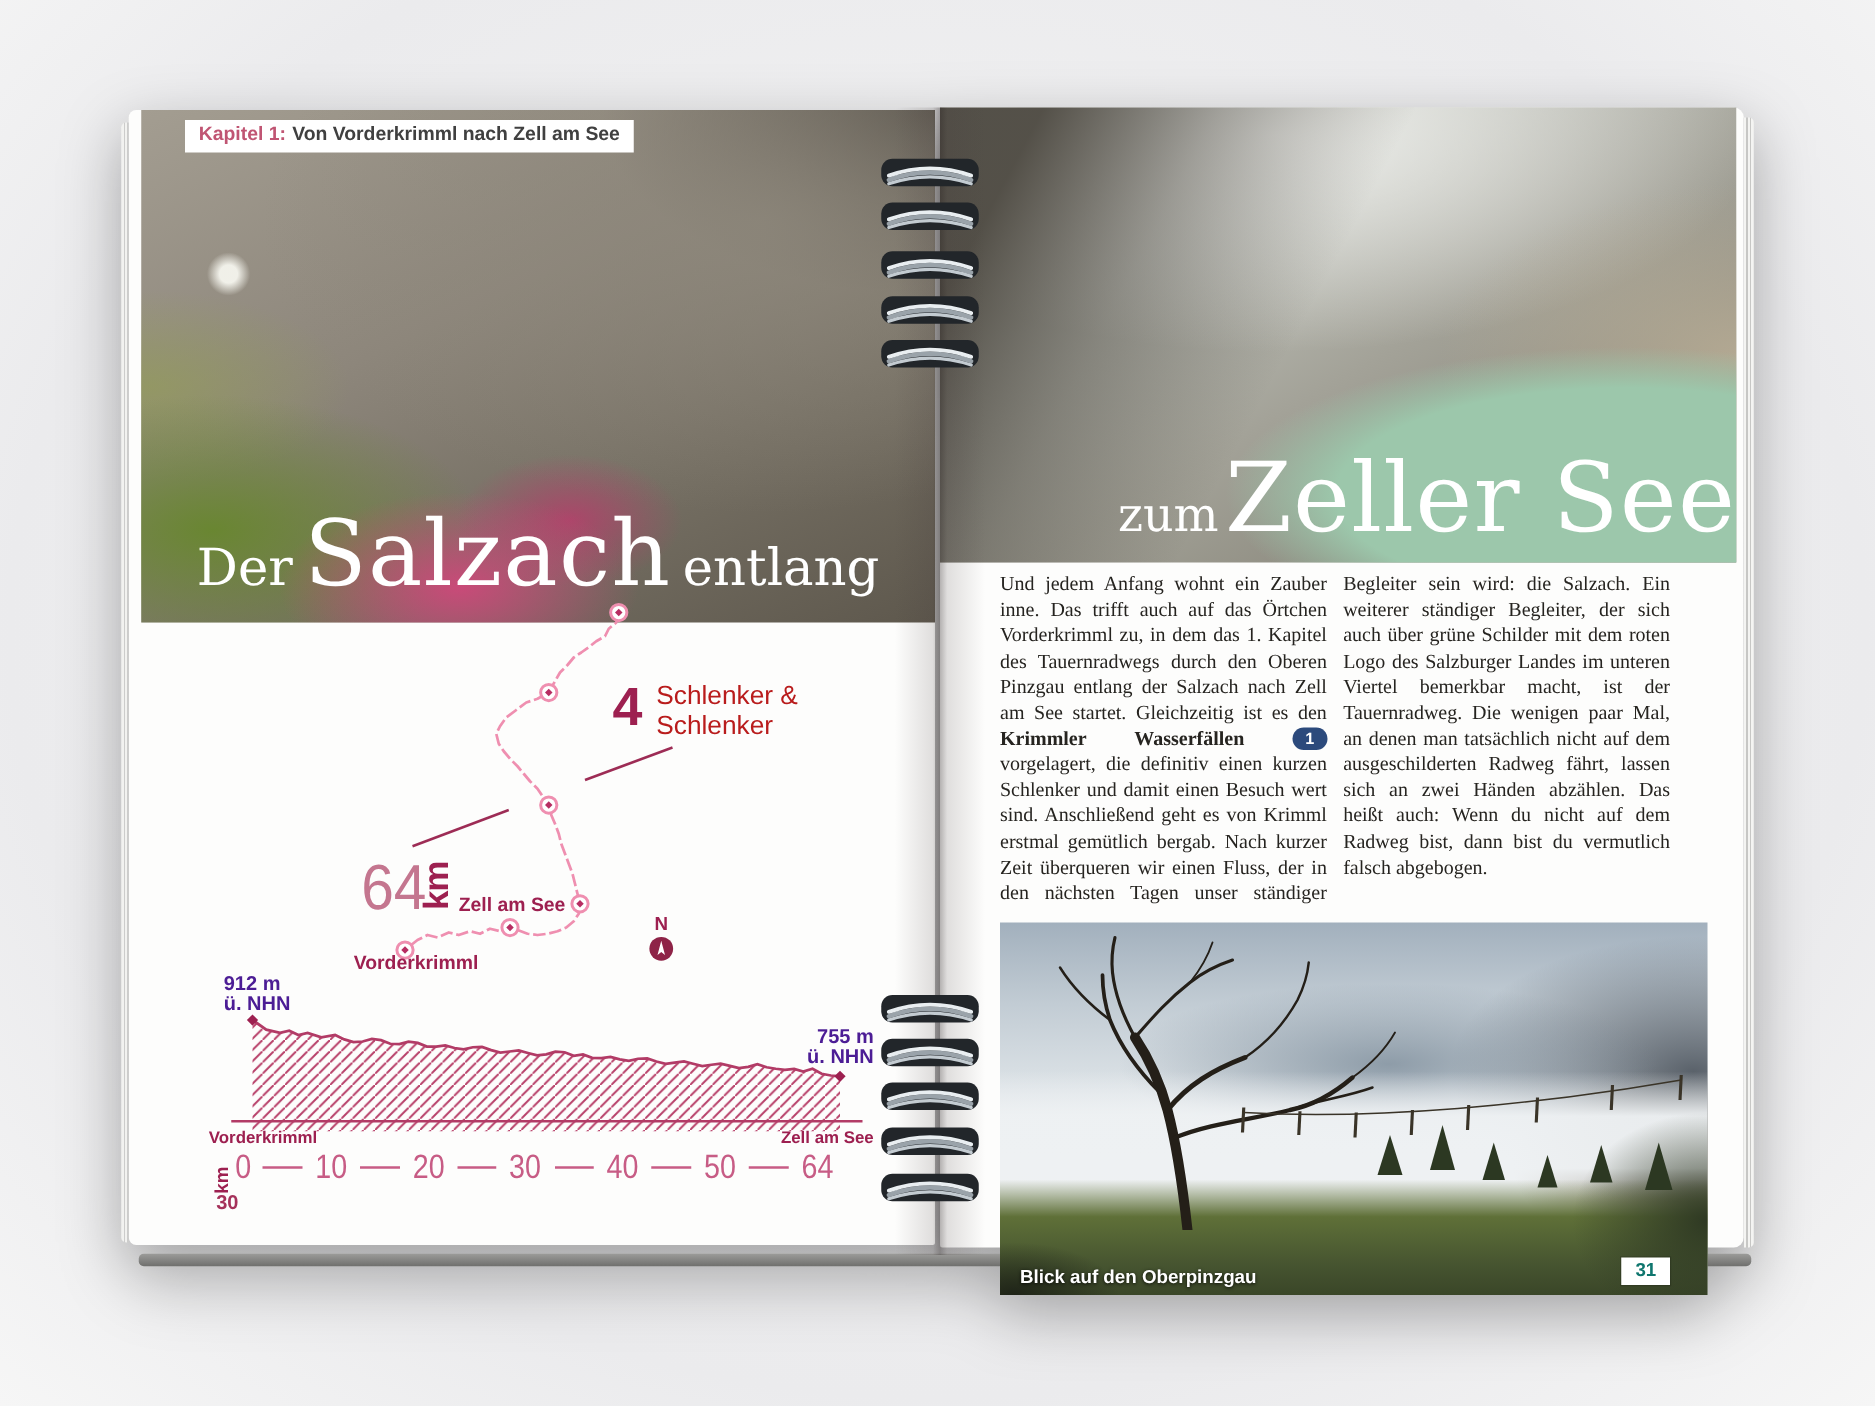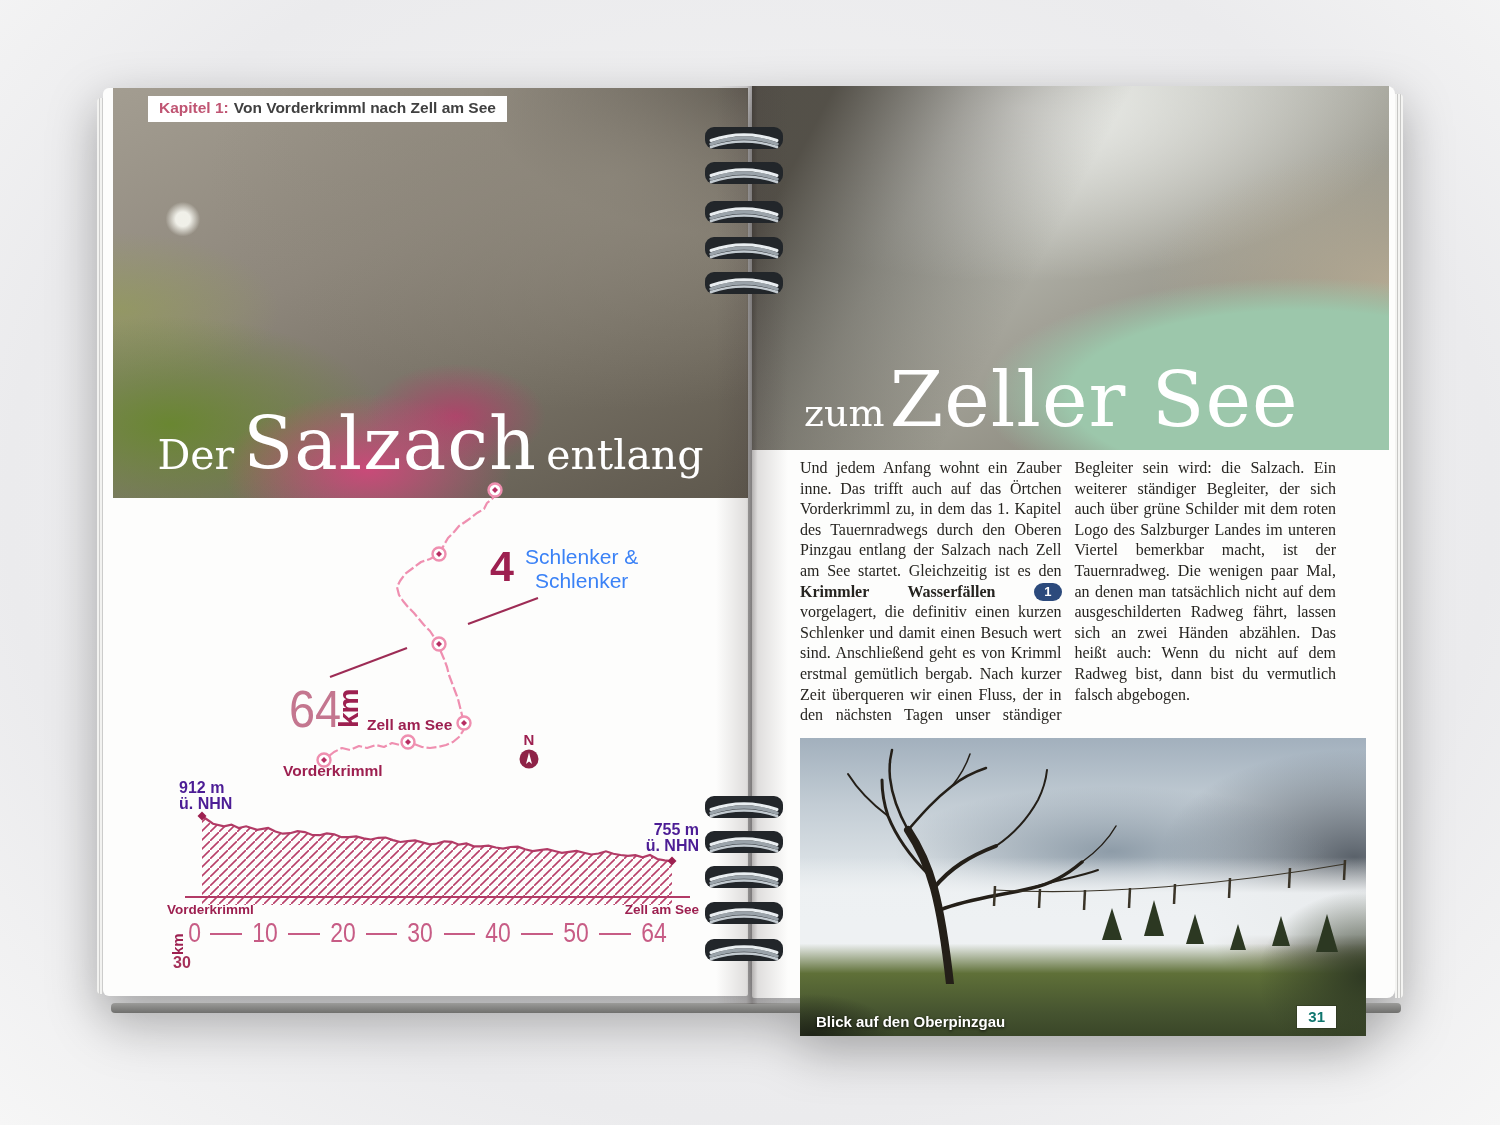--- a/index.html
+++ b/index.html
@@ -46,30 +46,30 @@
 
   .banner { position:absolute; left:45px; top:8px; background:#fff; padding:3px 11px 5px;
             font-size:15.5px; font-weight:700; white-space:nowrap; }
   .banner .pfx { color:#c05573; margin-right:5px; }
   .banner .ttl { color:#404040; }
 
   .hero-title { position:absolute; left:0; right:0; bottom:12px; text-align:center; color:#fff;
                 font-family:"DejaVu Serif", serif; word-spacing:4px; }
   .hero-title .t-sm { font-size:41px; }
   .hero-title .t-lg { font-size:73px; letter-spacing:1px; }
-  .hero-title-r { position:absolute; left:52px; right:0; bottom:6px; text-align:left; color:#fff;
+  .hero-title-r { position:absolute; left:36px; right:0; bottom:6px; text-align:right; color:#fff;
                 font-family:"DejaVu Serif", serif; }
   .hero-title-r .t-sm { font-size:38px; }
   .hero-title-r .t-lg { font-size:77px; letter-spacing:1px; }
 
   
   .map-wrap { position:absolute; left:0; top:368px; width:645px; height:334px; }
   .map-svg  { position:absolute; left:0; top:0; }
   .map-num4 { position:absolute; left:387px; top:86px; font-size:43px; font-weight:700; color:#9d2050; }
-  .map-highlights { position:absolute; left:422px; top:89px; font-size:21px; line-height:1.15; color:#3b82f6;text-align:center; }
+  .map-highlights { position:absolute; left:422px; top:89px; font-size:21px; line-height:1.15; color:#b91c1c; }
   .map-64   { position:absolute; left:186px; top:224px; font-size:51px; color:#c4768f;
               transform:scaleX(.92); transform-origin:left; }
   .map-kmrot{ position:absolute; left:230px; top:222px; height:50px; writing-mode:vertical-rl;
               transform:rotate(180deg); font-size:28px; font-weight:700; color:#9d2050; letter-spacing:-1px; }
   .map-lbl  { position:absolute; font-size:15.5px; font-weight:700; color:#9d2050; }
   .lbl-zell   { left:264px; top:260px; }
   .lbl-vorder { left:180px; top:306px; }
   .compass { position:absolute; left:414px; top:276px; width:24px; text-align:center;
              font-size:15px; font-weight:700; color:#9d2050; line-height:1.05; }
 

